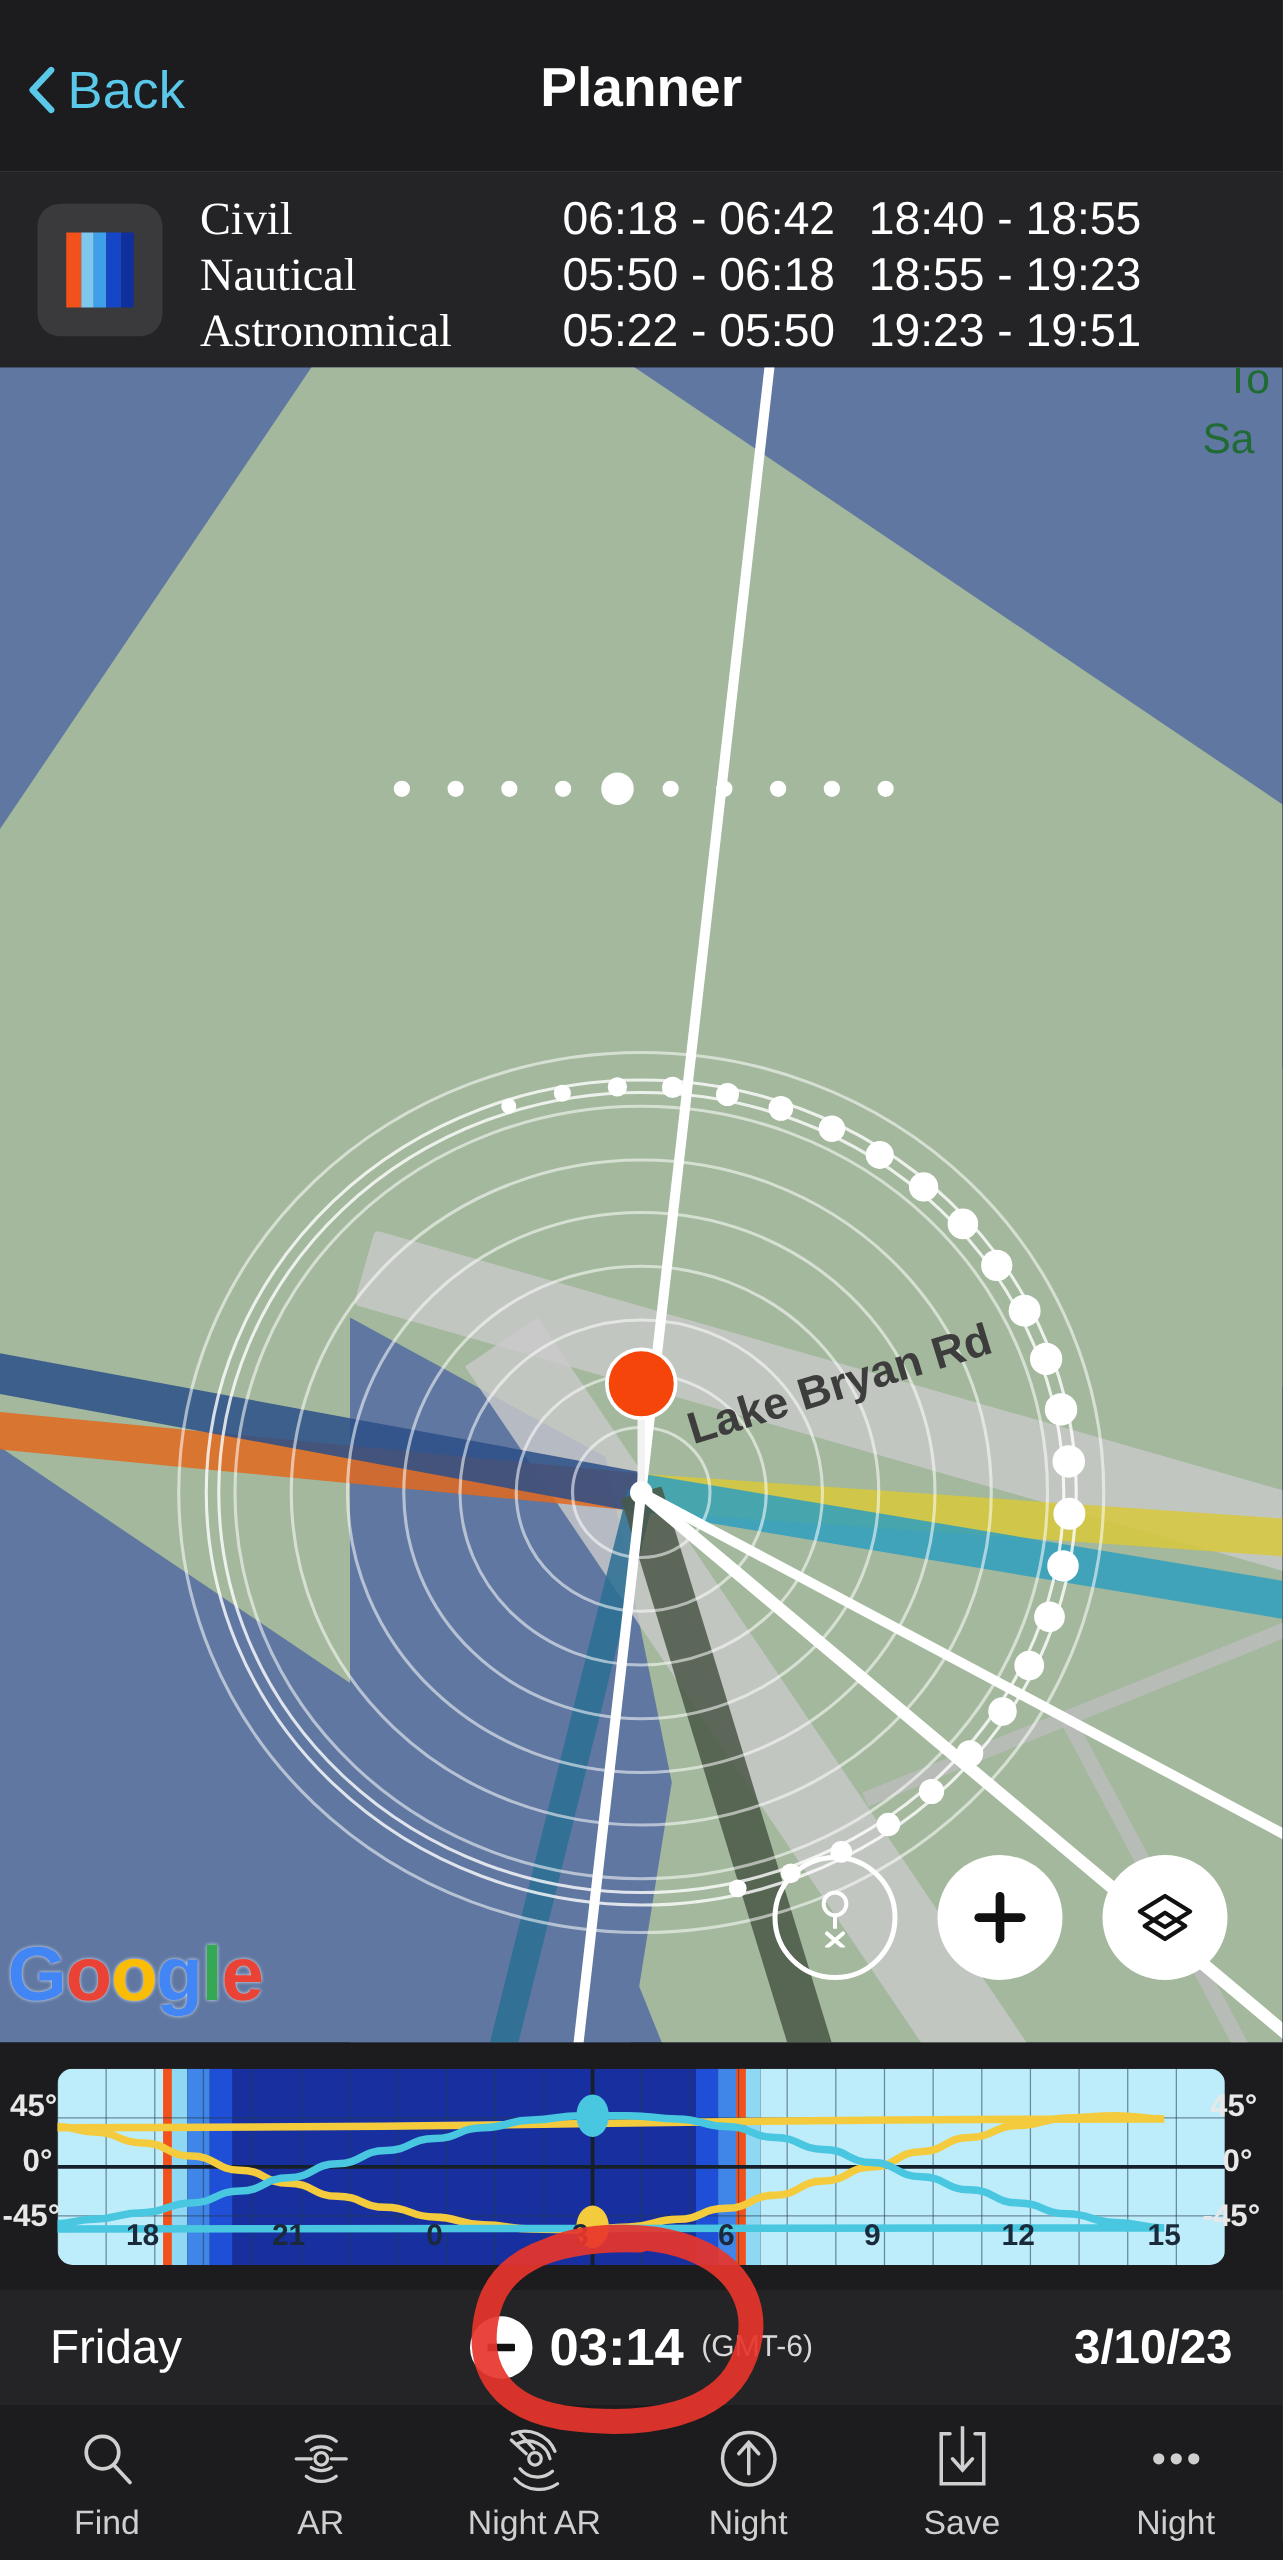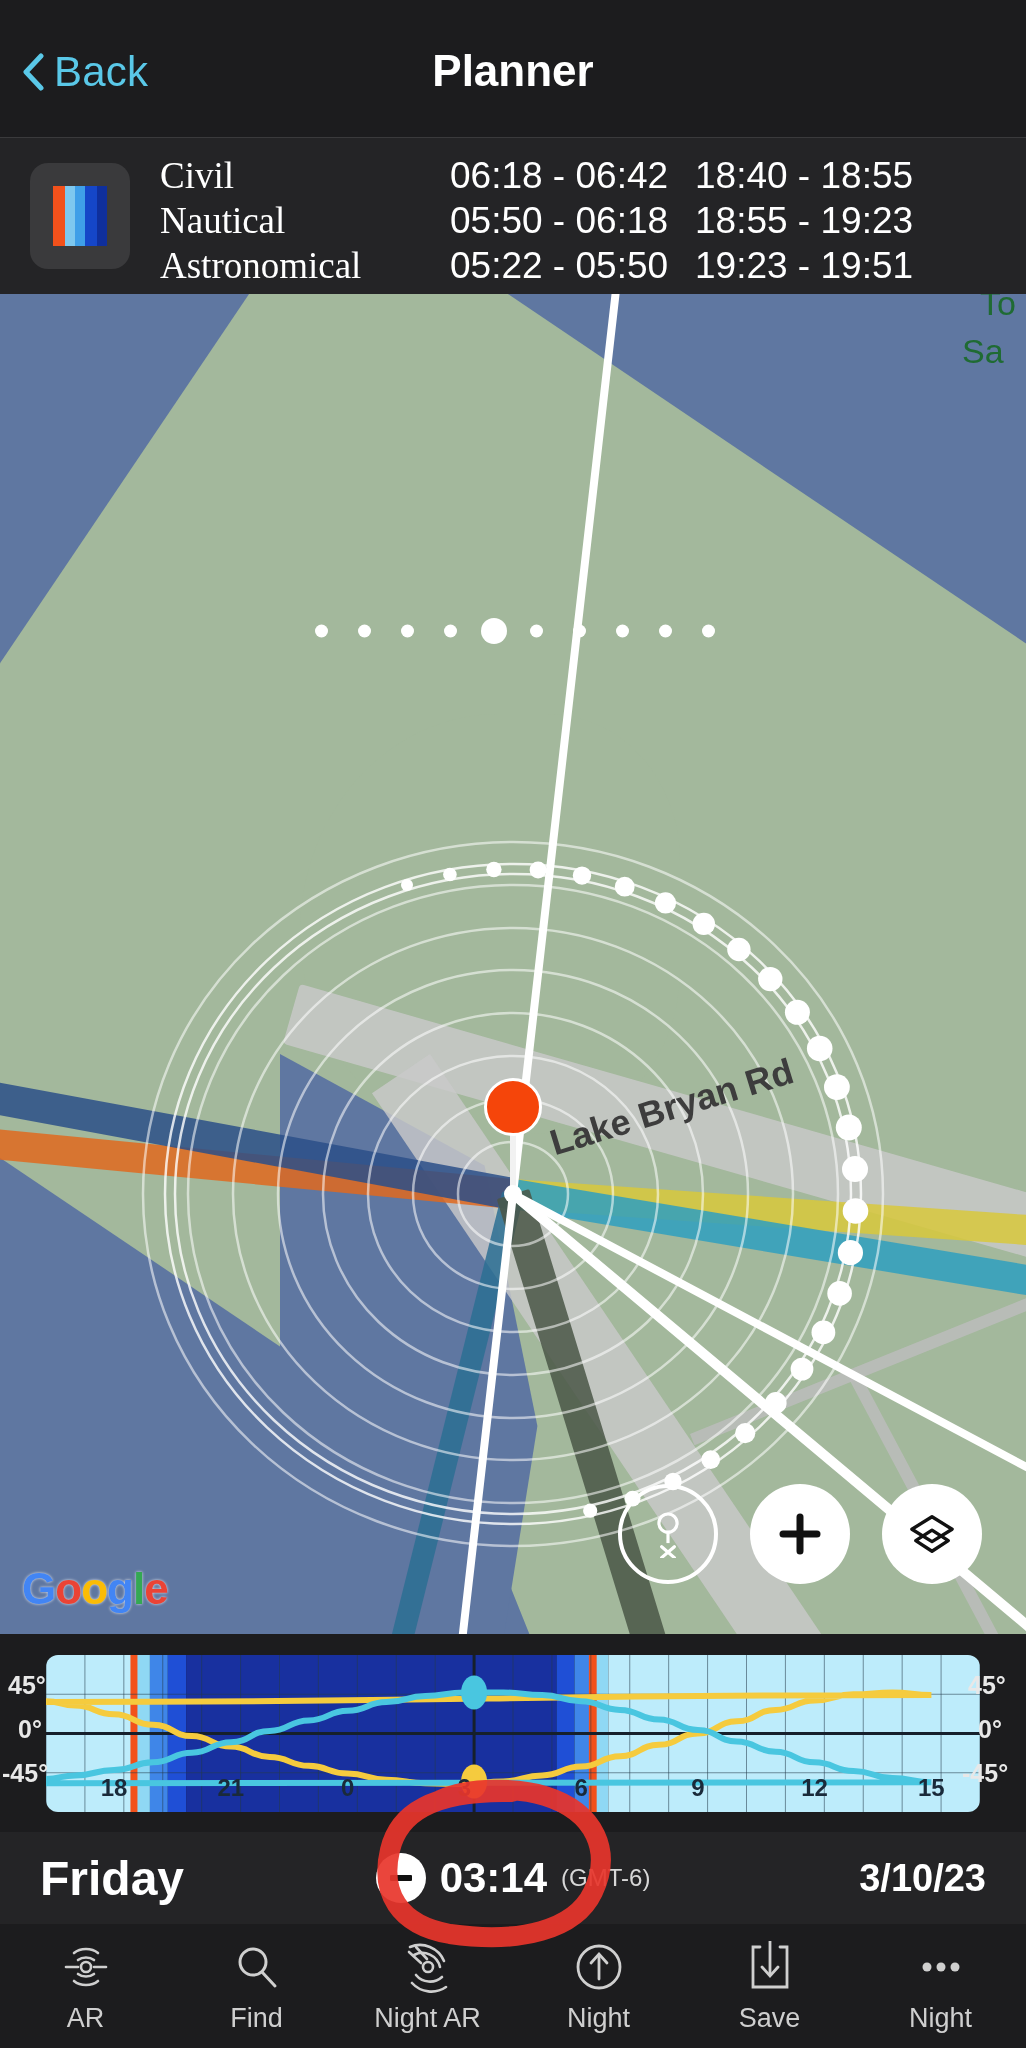--- a/index.html
+++ b/index.html
@@ -137,22 +137,22 @@
   #phase-row{
     position:absolute; left:300px; top:320px; width:430px; height:34px;
   }
   #phase-row .pd{
     position:absolute; top:50%; transform:translateY(-50%);
     background:#fff; border-radius:50%;
   }
 
   
   #google-logo{
-    position:absolute; left:22px; bottom:20px;
-    font-size:44px; font-weight:600; letter-spacing:-1px;
+    position:absolute; left:6px; bottom:20px;
+    font-size:61px; font-weight:600; letter-spacing:-1px;
     text-shadow:0 0 3px rgba(255,255,255,.85);
   }
   #google-logo span:nth-child(1){color:#4285F4}
   #google-logo span:nth-child(2){color:#EA4335}
   #google-logo span:nth-child(3){color:#FBBC05}
   #google-logo span:nth-child(4){color:#4285F4}
   #google-logo span:nth-child(5){color:#34A853}
   #google-logo span:nth-child(6){color:#EA4335}
 
   
@@ -173,21 +173,21 @@
   .axis-lbl{
     position:absolute; color:#e8e8e8; font-size:25px; font-weight:600;
   }
 
   
   #datebar{
     position:absolute; left:0; top:1832px; width:1026px; height:92px;
     background:#242426;
     display:flex; align-items:center;
   }
-  #dow{ position:absolute; left:40px; color:#fff; font-size:48px; font-weight:700; }
+  #dow{ position:absolute; left:40px; color:#fff; font-size:38px; font-weight:400; }
   #time-group{
     position:absolute; left:0; width:1026px; display:flex;
     align-items:center; justify-content:center; gap:14px;
   }
   #play-btn{
     width:50px; height:50px; border-radius:50%; background:#fff;
     display:flex; align-items:center; justify-content:center; cursor:pointer;
   }
   #play-btn i{ display:block; width:22px; height:6px; background:#111; border-radius:1px;}
   #clock{ color:#fff; font-size:42px; font-weight:600; }
@@ -460,41 +460,41 @@
       </div>
     <span id="clock">03:14</span>
     <span id="tz">(GMT-6)</span>
   </div>
   <div id="date">3/10/23</div>
 </div>
 
 <div id="tabbar">
   <div class="tab">
     <span class="ticon">
+      <svg viewBox="0 0 48 48" width="48" height="48">
+        <circle cx="20" cy="19" r="13" fill="none" stroke="#cfcfcf" stroke-width="3"></circle>
+        <line x1="29" y1="29" x2="42" y2="43" stroke="#cfcfcf" stroke-width="3" stroke-linecap="round"></line>
+      </svg>
+    </span>
+    <span class="tlabel">Find</span>
+  </div>
+
+  <div class="tab">
+    <span class="ticon">
       <svg viewBox="0 0 56 52" width="56" height="52" fill="none" stroke="#cfcfcf" stroke-width="2.6" stroke-linecap="round">
         <path d="M16 12 A16 12 0 0 1 40 12"></path>
         <path d="M20 19 A11 8 0 0 1 36 19"></path>
         <line x1="8" y1="26" x2="20" y2="26"></line>
         <line x1="36" y1="26" x2="48" y2="26"></line>
         <circle cx="28" cy="26" r="5"></circle>
         <path d="M20 33 A11 8 0 0 0 36 33"></path>
         <path d="M16 40 A16 12 0 0 0 40 40"></path>
       </svg>
     </span>
     <span class="tlabel">AR</span>
-  </div>
-
-  <div class="tab">
-    <span class="ticon">
-      <svg viewBox="0 0 48 48" width="48" height="48">
-        <circle cx="20" cy="19" r="13" fill="none" stroke="#cfcfcf" stroke-width="3"></circle>
-        <line x1="29" y1="29" x2="42" y2="43" stroke="#cfcfcf" stroke-width="3" stroke-linecap="round"></line>
-      </svg>
-    </span>
-    <span class="tlabel">Find</span>
   </div>
 
   <div class="tab">
     <span class="ticon">
       <svg viewBox="0 0 56 52" width="56" height="52" fill="none" stroke="#cfcfcf" stroke-width="2.6" stroke-linecap="round">
         <path d="M10 6 A26 26 0 0 1 44 20"></path>
         <path d="M14 14 A18 18 0 0 1 40 26"></path>
         <circle cx="28" cy="26" r="5"></circle>
         <path d="M16 34 A18 18 0 0 0 42 36"></path>
         <path d="M12 42 A26 26 0 0 0 46 46"></path>

